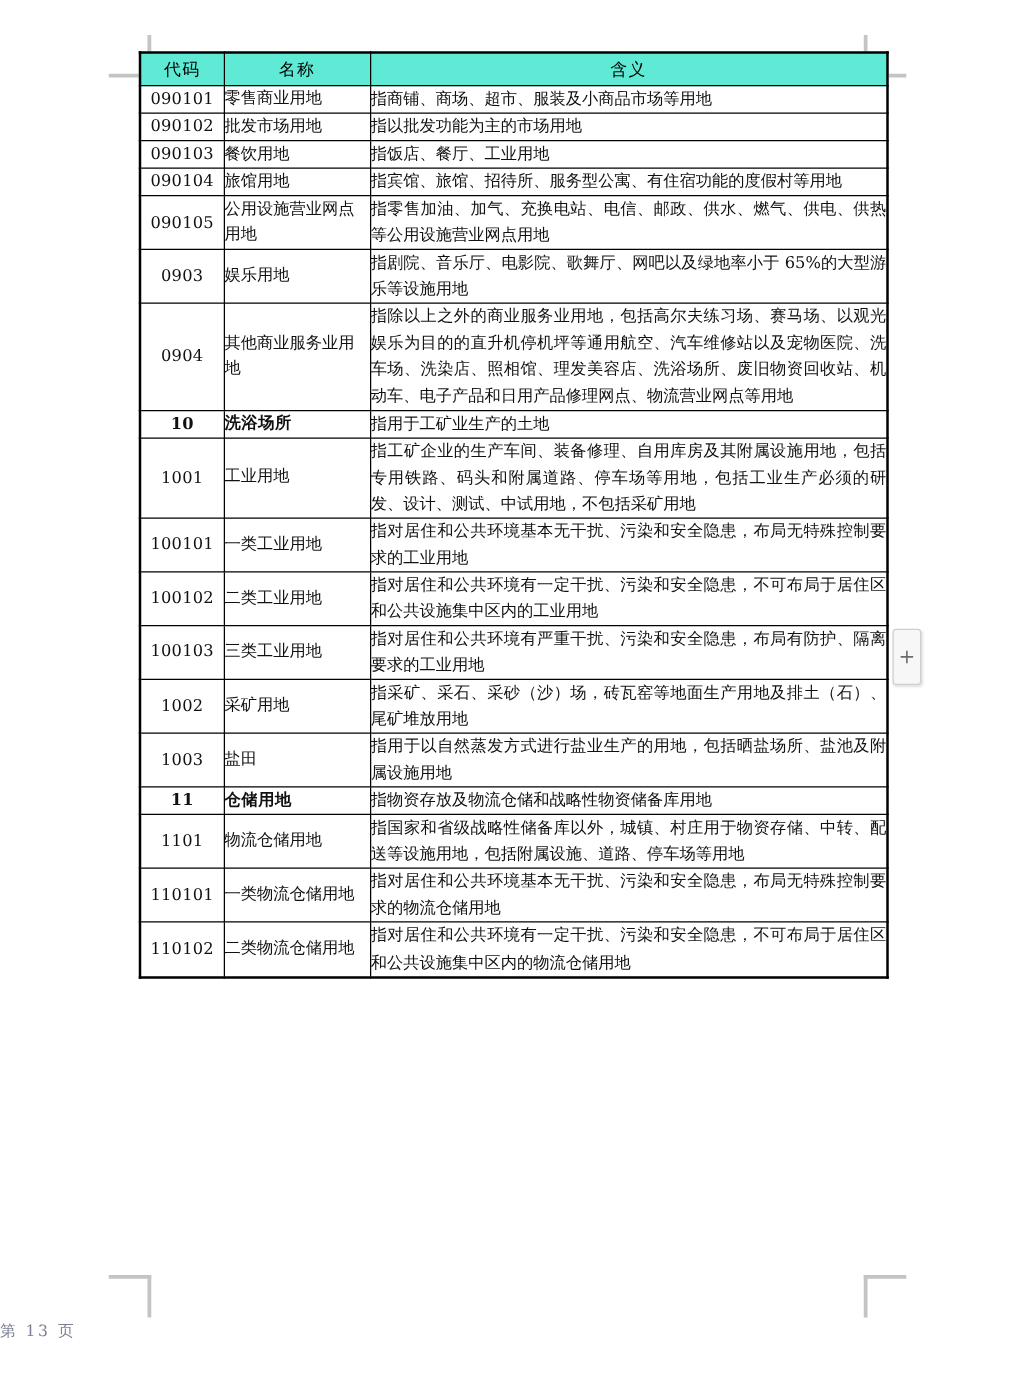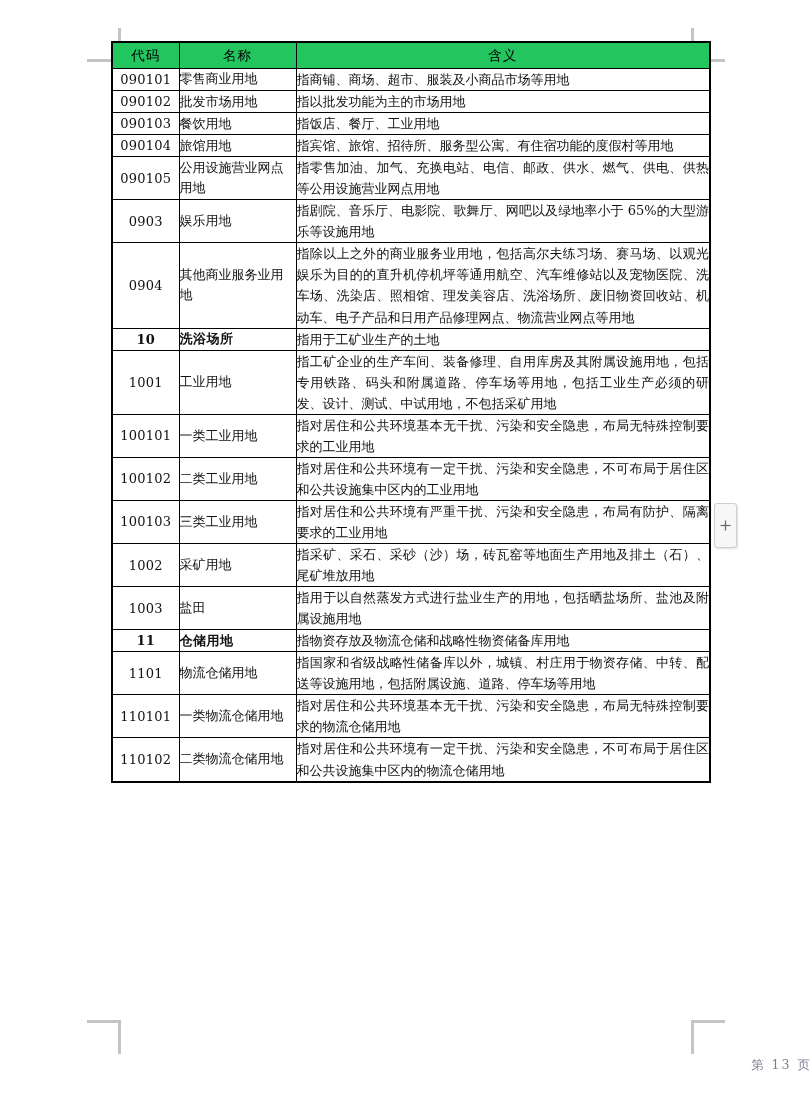--- a/index.html
+++ b/index.html
@@ -68,21 +68,21 @@
   
   table.doc-table {
     border: 2px solid #000000;
   }
 
   col.c-code { width: 67px; }
   col.c-name { width: 117px; }
   col.c-mean { width: 414px; }
 
   thead th {
-    background: #22c55e;
+    background: #5eead4;
     text-align: center;
     font-weight: bold;
     font-size: 13.5px;
     height: 25px;
     letter-spacing: 1px;
     color: #000;
   }
 
   td.code {
     text-align: center;
@@ -128,21 +128,21 @@
     cursor: pointer;
   }
   .col-add-handle svg { display: block; }
 
   
   .page-footer {
     position: absolute;
     left: 0;
     top: 1057px;
     width: 812px;
-    text-align: right;
+    text-align: left;
     font-size: 12.5px;
     color: #7b7f93;
     letter-spacing: 2px;
     font-family: "DejaVu Serif", "Liberation Serif", serif;
   }
 </style>
 </head>
 <body>
 
 <div class="crop-mark crop-tl">

